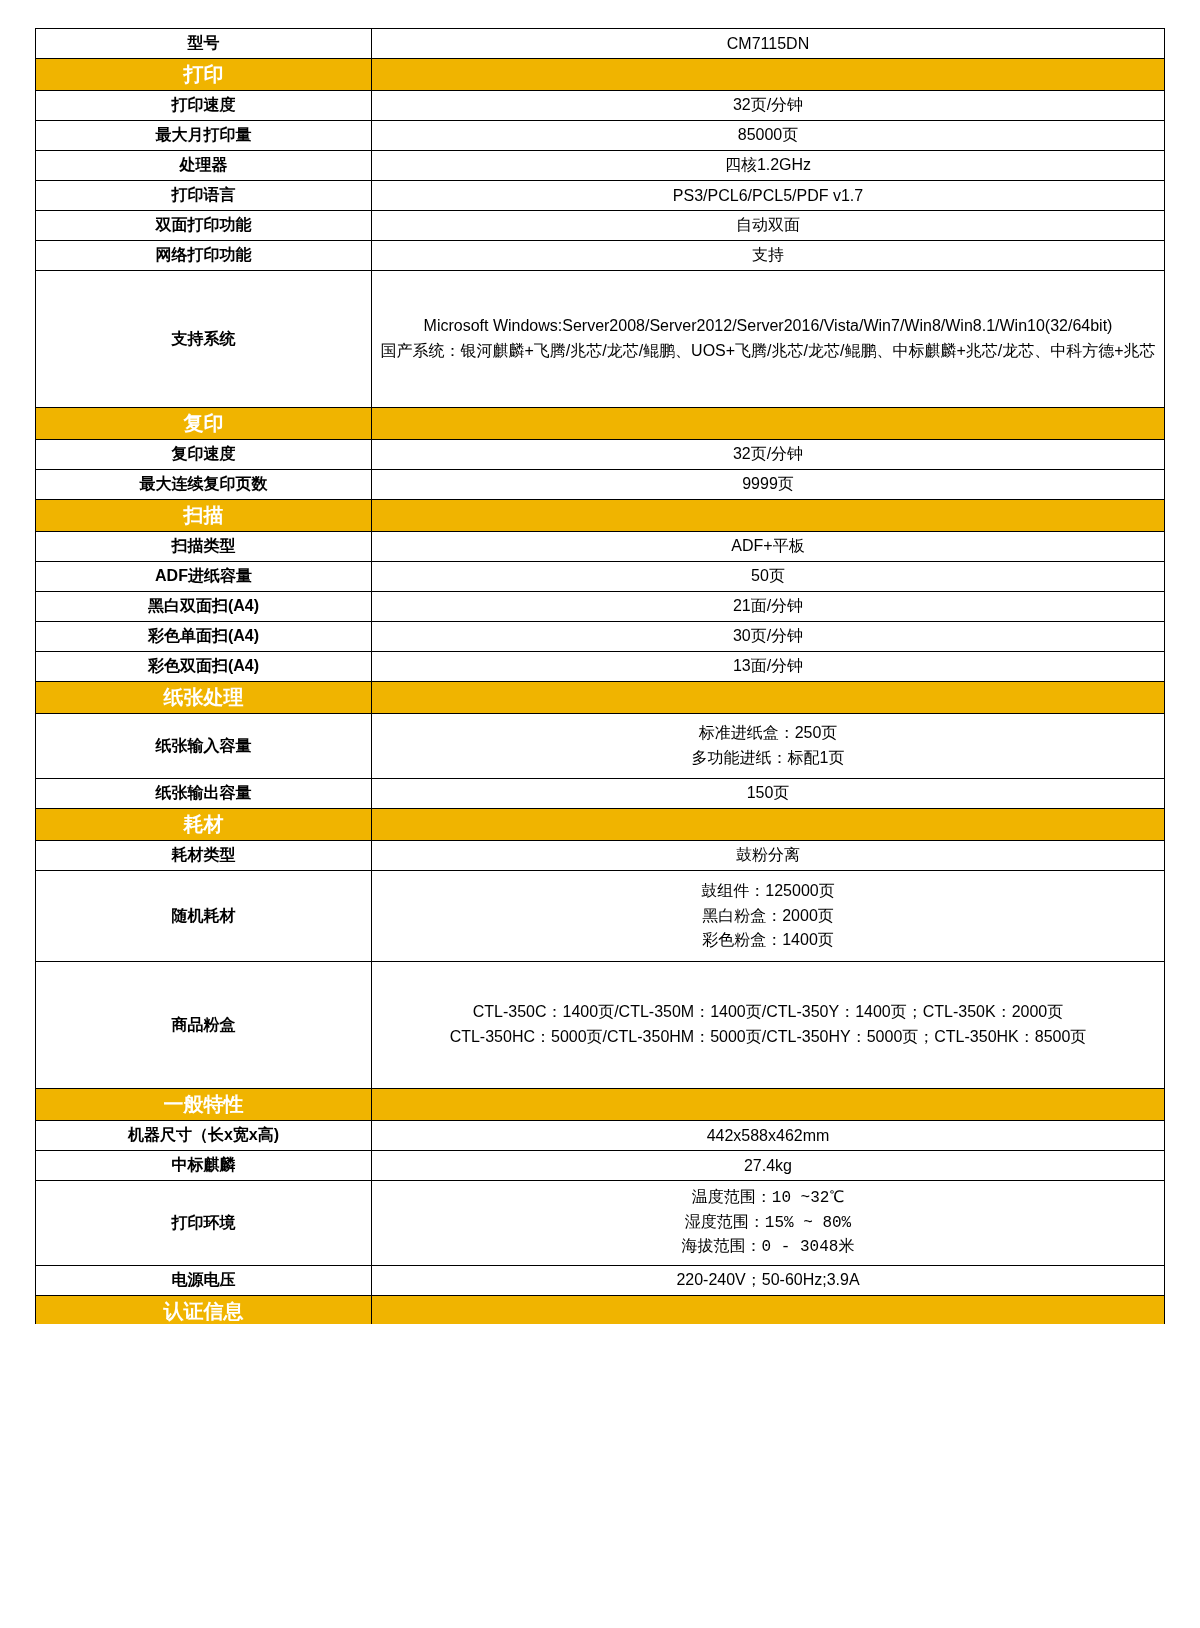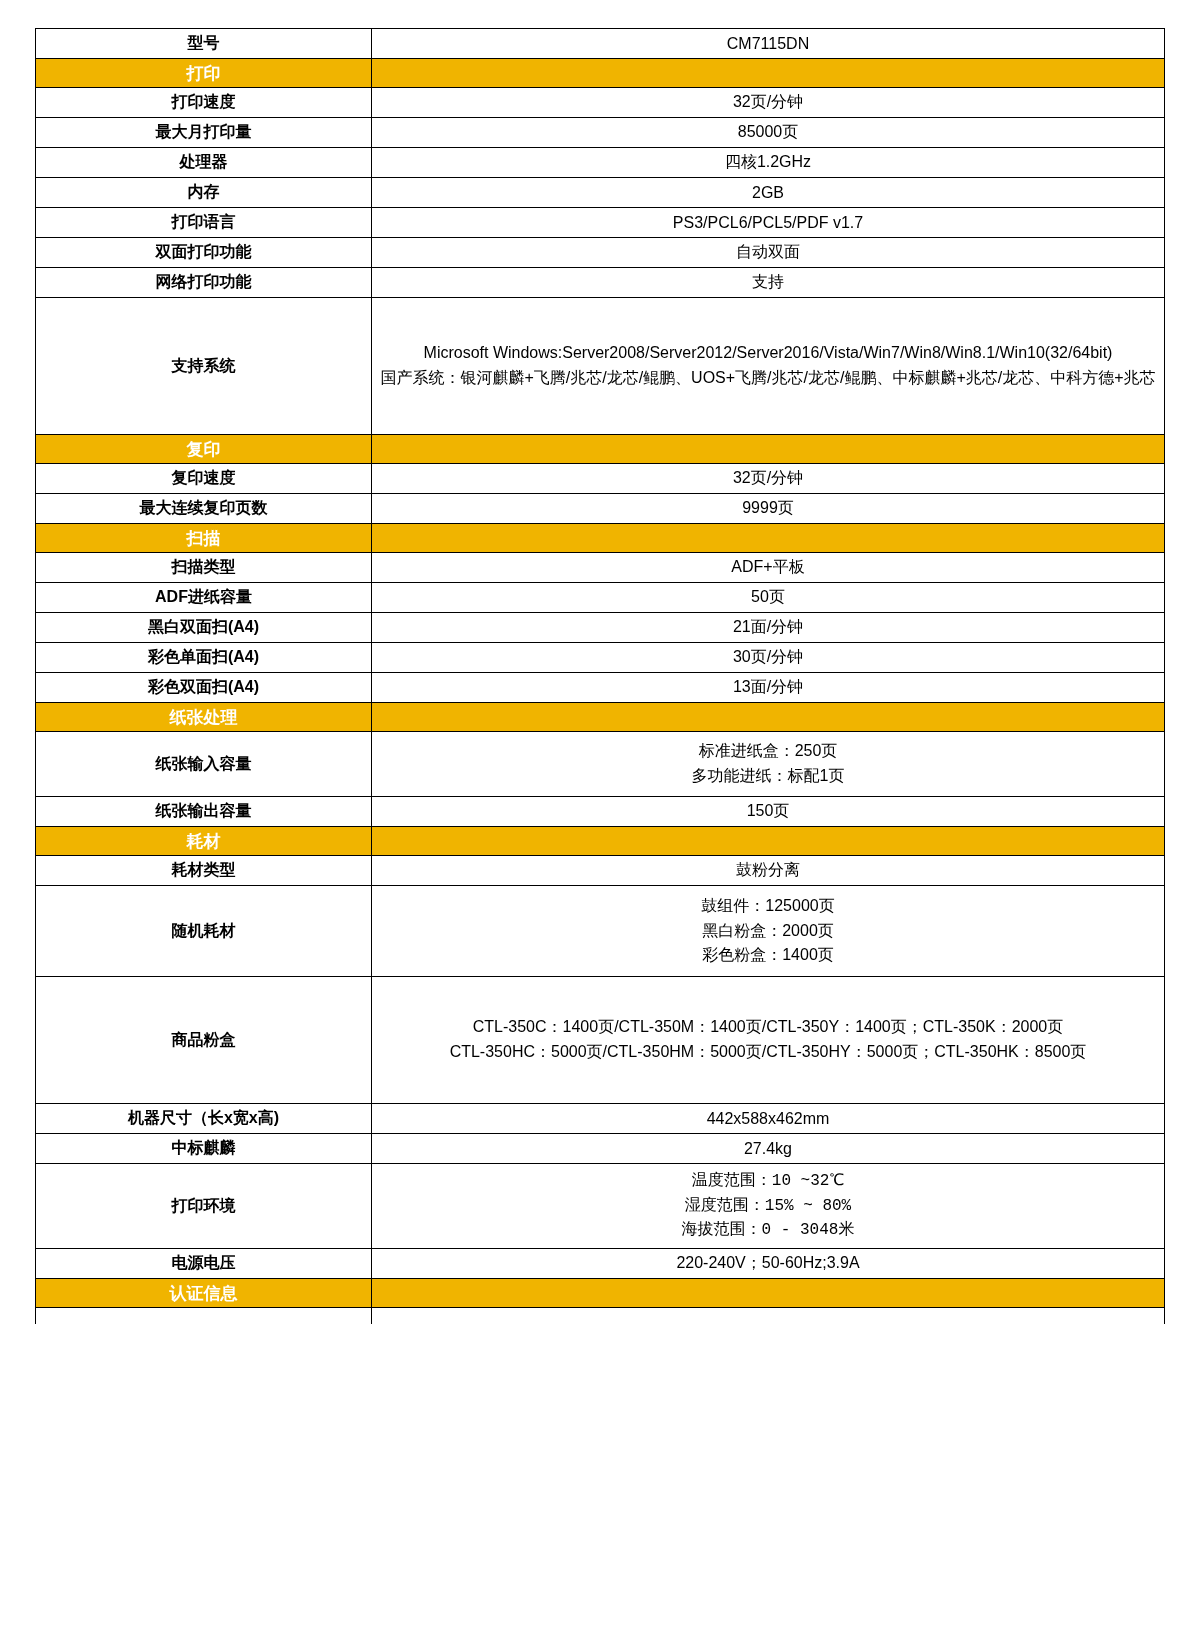--- a/index.html
+++ b/index.html
@@ -43,21 +43,21 @@
   }
   tr.section td {
     background: #f2b705;
     background: #f0b400;
     height: 24px;
     padding: 2px 6px;
   }
   tr.section td.label {
     color: #ffffff;
     font-weight: bold;
-    font-size: 17px;
+    font-size: 20px;
     text-align: center;
     margin-top: 13px;
   }
   tr.section td.value {
     background: #f0b400;
   }
   .val-left {
     text-align: left;
     padding-left: 6px;
     line-height: 1.55;
@@ -111,24 +111,20 @@
       <tr>
         <td class="label">最大月打印量</td>
         <td class="value">85000页</td>
       </tr>
 
       <tr>
         <td class="label">处理器</td>
         <td class="value">四核1.2GHz</td>
       </tr>
 
-      <tr>
-        <td class="label">内存</td>
-        <td class="value">2GB</td>
-      </tr>
 
       <tr>
         <td class="label">打印语言</td>
         <td class="value">PS3/PCL6/PCL5/PDF v1.7</td>
       </tr>
 
       <tr>
         <td class="label">双面打印功能</td>
         <td class="value">自动双面</td>
       </tr>
@@ -222,20 +218,24 @@
 黑白粉盒：2000页
 彩色粉盒：1400页</td>
       </tr>
 
       <tr class="rowh-cartridge">
         <td class="label">商品粉盒</td>
         <td class="value multiline" style="white-space:pre-line;">CTL-350C：1400页/CTL-350M：1400页/CTL-350Y：1400页；CTL-350K：2000页
 CTL-350HC：5000页/CTL-350HM：5000页/CTL-350HY：5000页；CTL-350HK：8500页</td>
       </tr>
 
+      <tr class="section">
+        <td class="label">一般特性</td>
+        <td class="value"></td>
+      </tr>
 
       <tr>
         <td class="label">机器尺寸（长x宽x高)</td>
         <td class="value">442x588x462mm</td>
       </tr>
 
       <tr>
         <td class="label">中标麒麟</td>
         <td class="value">27.4kg</td>
       </tr>

